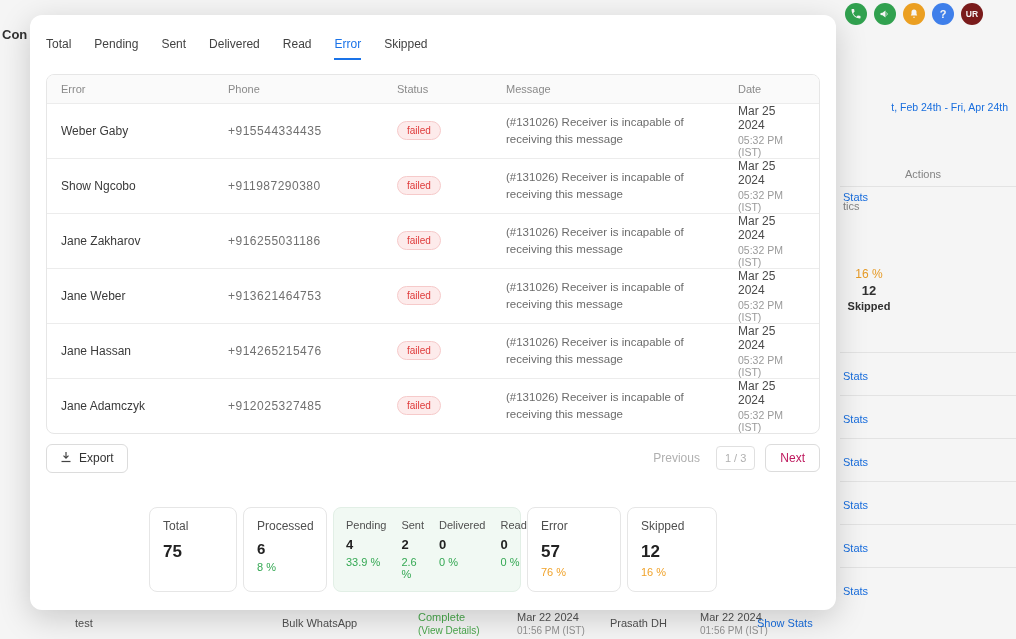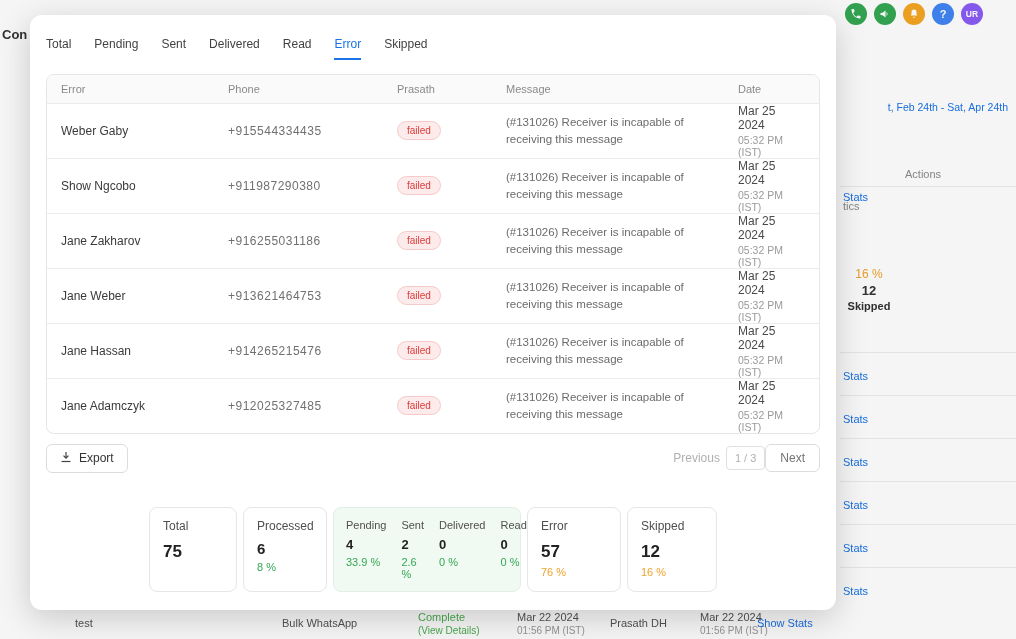--- a/index.html
+++ b/index.html
@@ -9,21 +9,21 @@
 
   
   .bg-heading { position:absolute; left:2px; top:27px; font-size:13px; font-weight:700; color:#333; }
   .bg-icons { position:absolute; left:845px; top:3px; display:flex; gap:7px; }
   .bg-icon { width:22px; height:22px; border-radius:50%; display:flex; align-items:center; justify-content:center;
     color:#fff; font-size:11px; font-weight:700; cursor:pointer; }
   .ic-phone { background:#34a853; }
   .ic-announce { background:#34a853; }
   .ic-bell { background:#f5a623; }
   .ic-help { background:#4285f4; }
-  .ic-avatar { background:#8b5cf6; font-size:8.5px; }
+  .ic-avatar { background:#7f1d1d; font-size:8.5px; }
   .bg-daterange { position:absolute; right:8px; top:101px; font-size:10.5px; color:#1a73e8; cursor:pointer; }
   .bg-col-tics { position:absolute; left:843px; top:168px; font-size:11px; color:#8a8a8a;margin-top:32px; }
   .bg-col-actions { position:absolute; left:905px; top:168px; font-size:11px; color:#8a8a8a; }
   .bg-line { position:absolute; left:840px; right:0; height:1px; background:#ededed; }
   .bg-stats { position:absolute; left:843px; font-size:11px; color:#1a73e8; cursor:pointer; }
   .bg-skipped { position:absolute; left:838px; top:267px; width:62px; text-align:center; }
   .bg-skipped .pct { font-size:12px; color:#f0a229; }
   .bg-skipped .num { font-size:13px; font-weight:700; color:#333; margin-top:2px; }
   .bg-skipped .lbl { font-size:11px; color:#333; font-weight:600; margin-top:2px; }
   .bg-bottomrow { position:absolute; left:0; right:0; top:610px; height:29px; font-size:11px; color:#555; }
@@ -55,25 +55,25 @@
   td.phone { color:#707070; letter-spacing:0.5px; }
   td.msg { font-size:11.5px; color:#6b6b6b; line-height:1.45; }
   .badge-failed { display:inline-block; padding:3px 9px; border-radius:10px; background:#fdebeb;
     border:1px solid #f6caca; color:#df3a3a; font-size:10px; }
   .d1 { font-size:12px; color:#4a4a4a; }
   .d2 { font-size:10.5px; color:#9a9a9a; margin-top:2px; }
 
   .foot { margin:10px 16px 0 16px; display:flex; justify-content:space-between; align-items:center; }
   .btn-export { display:inline-flex; align-items:center; gap:7px; border:1px solid #dcdcdc; border-radius:6px;
     background:#fff; padding:6px 13px; font-size:12px; color:#333; cursor:pointer; }
-  .pager { display:flex; align-items:center; gap:0; }
+  .pager { display:flex; align-items:center; gap:10px; }
   .btn-prev { font-size:12px; color:#b0b0b0; cursor:pointer; padding:6px 6px; }
   .page-box { border:1px solid #e0e0e0; border-radius:4px; padding:5px 8px; font-size:11px; color:#b0b0b0; }
   .btn-next { border:1px solid #dcdcdc; border-radius:6px; background:#fff; padding:6px 14px;
-    font-size:12px; color:#737373; cursor:pointer; }
+    font-size:12px; color:#be185d; cursor:pointer; }
 
   .cards { margin-top:34px; display:flex; justify-content:center; gap:6px; }
   .card { border:1px solid #e6e6e6; border-radius:8px; background:#fff; padding:11px 13px; min-height:78px; }
   .card-label { font-size:12px; color:#4f4f4f; }
   .card-big { font-size:17px; font-weight:700; color:#222; margin-top:9px; }
   .card-med { font-size:15px; font-weight:700; color:#222; margin-top:7px; }
   .pct-green { font-size:11px; color:#34a853; margin-top:4px; }
   .pct-orange { font-size:11px; color:#f0a229; margin-top:4px; }
   .card.w-total{width:88px;} .card.w-proc{width:84px;} .card.w-err{width:94px;} .card.w-skip{width:90px;}
   .card-group { width:188px; background:#f1f9f3; border-color:#e2efe6; display:flex; gap:15px; padding:11px 12px; }
@@ -106,21 +106,21 @@
         </svg>
     </div>
     <div class="bg-icon ic-help">
       <span>?</span>
     </div>
     <div class="bg-icon ic-avatar">
       <span>UR</span>
     </div>
   </div>
 
-  <div class="bg-daterange">t, Feb 24th - Sat, Apr 24th</div>
+  <div class="bg-daterange">t, Feb 24th - Fri, Apr 24th</div>
 
   <div class="bg-col-tics">tics</div>
   <div class="bg-col-actions">Actions</div>
   <div class="bg-line" style="top:186px"></div>
 
   <div class="bg-stats" style="top:191px">Stats</div>
 
   <div class="bg-skipped">
     <div class="pct">16 %</div>
     <div class="num">12</div>
@@ -181,21 +181,21 @@
           <col class="c-name">
           <col class="c-phone">
           <col class="c-status">
           <col class="c-msg">
           <col>
         </colgroup>
       <thead>
         <tr>
           <th>Error</th>
           <th>Phone</th>
-          <th>Prasath</th>
+          <th>Status</th>
           <th>Message</th>
           <th>Date</th>
         </tr>
       </thead>
       <tbody>
         <tr>
           <td>Weber Gaby</td>
           <td class="phone">+915544334435</td>
           <td><span class="badge-failed">failed</span></td>
           <td class="msg">(#131026) Receiver is incapable of receiving this message</td>

